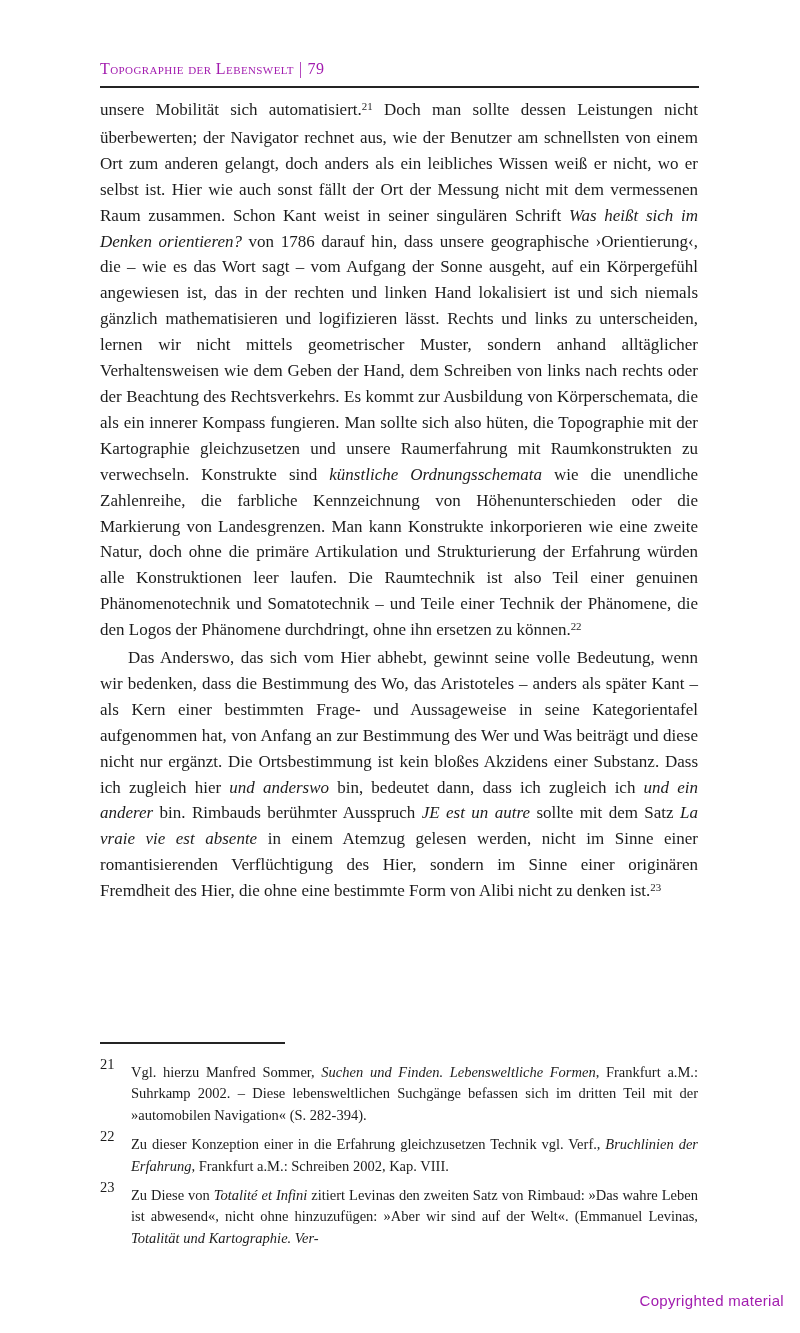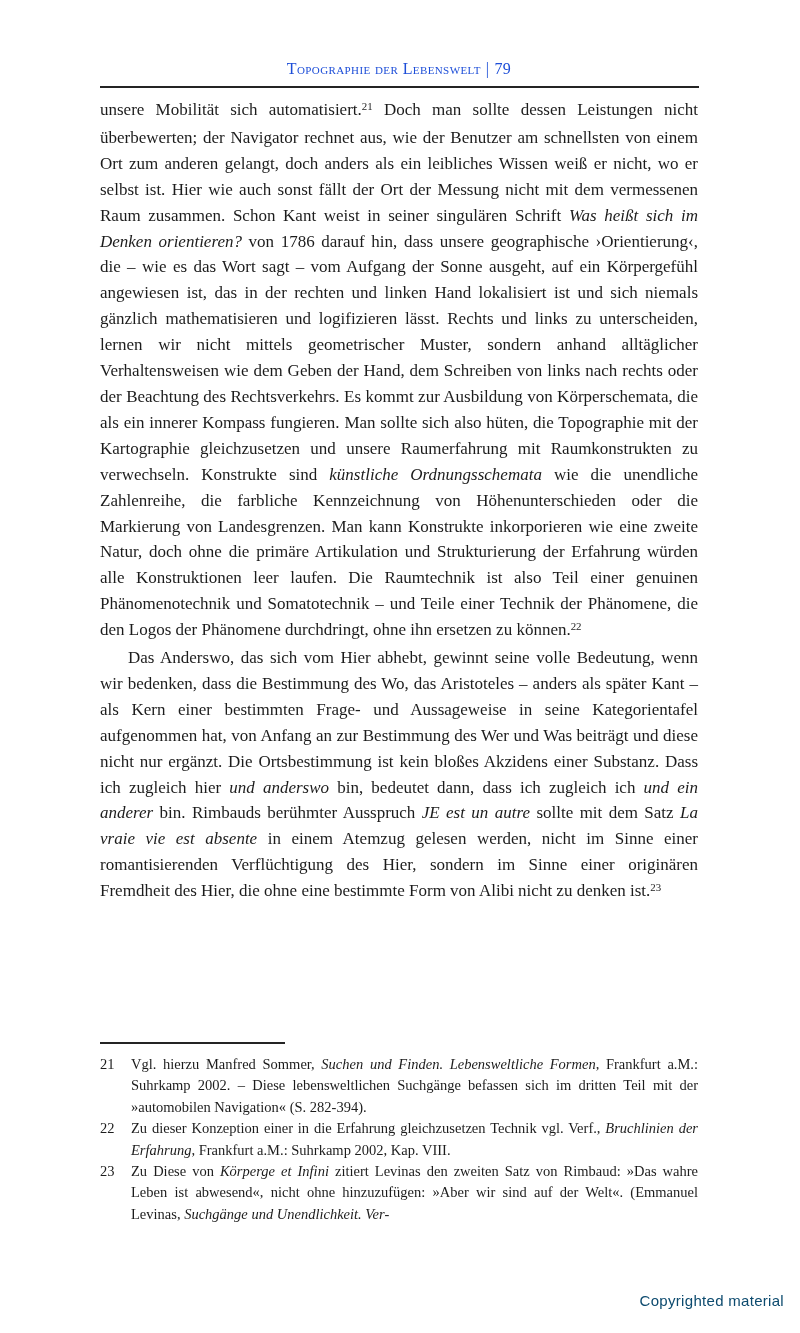--- a/index.html
+++ b/index.html
@@ -14,26 +14,26 @@
     background: #ffffff;
     overflow: hidden;
     font-family: "Liberation Serif", serif;
     color: #1c1c1c;
   }
   .running-head {
     position: absolute;
     left: 100px;
     width: 598px;
     top: 59px;
-    text-align: center;
+    text-align: left;
     font-size: 16px;
     line-height: 20px;
     font-variant: small-caps;
     letter-spacing: 0.4px;
-    color: #1d4ed8;
+    color: #a21caf;
     white-space: nowrap;
   }
   .running-head .head-sep {
     padding: 0 5px;
     font-variant: normal;
   }
   .running-head .head-page {
     font-variant: normal;
   }
   .head-rule {
@@ -84,28 +84,29 @@
   .footnote {
     display: flex;
   }
   .fn-num {
     flex: none;
     width: 31px;
   }
   .fn-text {
     flex: 1;
     text-align: justify;
+    margin-top: 8px;
   }
   .watermark {
     position: absolute;
     top: 1292px;
     right: 16px;
     font-family: "Liberation Sans", sans-serif;
     font-size: 15px;
-    color: #0c4a6e;
+    color: #a21caf;
     letter-spacing: 0.3px;
   }
 </style>
 </head>
 <body>
 
 <div class="page">
 
   <div class="running-head">
     <span class="head-title">Topographie der Lebenswelt</span><span class="head-sep">|</span><span class="head-page">79</span>
@@ -118,23 +119,23 @@
   </div>
 
   <div class="footnotes">
     <div class="fn-rule"></div>
     <div class="footnote">
       <span class="fn-num">21</span>
       <span class="fn-text"><span>Vgl. hierzu Manfred Sommer, </span><i>Suchen und Finden. Lebensweltliche Formen</i><span>, Frankfurt a.M.: Suhrkamp 2002. – Diese lebensweltlichen Suchgänge befas­sen sich im dritten Teil mit der »automobilen Navigation« (S. 282-394).</span></span>
     </div>
     <div class="footnote">
       <span class="fn-num">22</span>
-      <span class="fn-text"><span>Zu dieser Konzeption einer in die Erfahrung gleichzusetzen Technik vgl. Verf., </span><i>Bruchlinien der Erfahrung</i><span>, Frankfurt a.M.: Suhrkamp 2002, Kap. VIII.</span></span>
+      <span class="fn-text"><span>Zu dieser Konzeption einer in die Erfahrung gleichzusetzen Technik vgl. Verf., </span><i>Bruchlinien der Erfahrung</i><span>, Frankfurt a.M.: Schreiben 2002, Kap. VIII.</span></span>
     </div>
     <div class="footnote">
       <span class="fn-num">23</span>
-      <span class="fn-text"><span>Zu Diese von </span><i>Körperge et Infini</i><span> zitiert Levinas den zweiten Satz von Rim­baud: »Das wahre Leben ist abwesend«, nicht ohne hinzuzufügen: »Aber wir sind auf der Welt«. (Emmanuel Levinas, </span><i>Suchgänge und Unendlichkeit. Ver-</i></span>
+      <span class="fn-text"><span>Zu Diese von </span><i>Totalité et Infini</i><span> zitiert Levinas den zweiten Satz von Rim­baud: »Das wahre Leben ist abwesend«, nicht ohne hinzuzufügen: »Aber wir sind auf der Welt«. (Emmanuel Levinas, </span><i>Totalität und Kartographie. Ver-</i></span>
     </div>
   </div>
 
   <div class="watermark">Copyrighted material</div>
 
 </div>
 
 </body></html>

